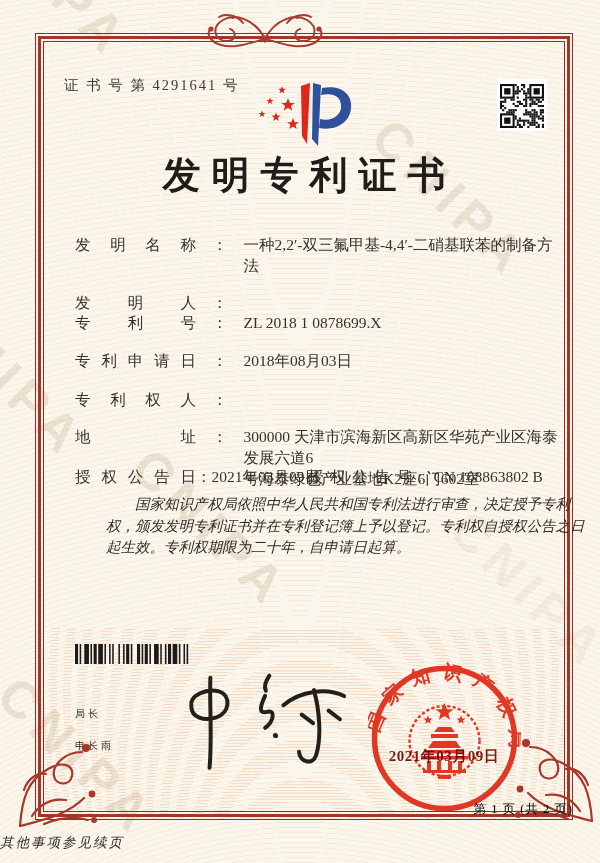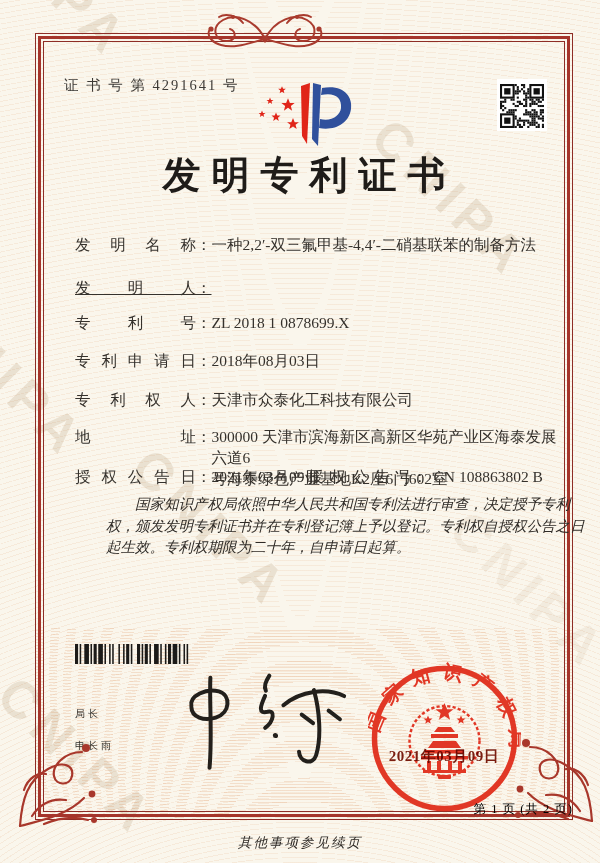--- a/index.html
+++ b/index.html
@@ -21,21 +21,21 @@
   .frame{position:absolute;left:35px;top:33px;right:27px;bottom:43px;border:1px solid #8e2d26;}
   .frame::before{content:"";position:absolute;inset:2px;border:3px solid #a5352b;}
   .frame::after{content:"";position:absolute;inset:7px;border:1px solid #8e2d26;}
 
   .cert-no{position:absolute;left:64px;top:76px;font-size:14.5px;letter-spacing:2px;color:#3d3a36;}
 
   .title{position:absolute;left:35px;right:27px;top:150px;text-align:center;
          font-size:38px;font-weight:bold;letter-spacing:11px;text-indent:11px;color:#1f1c19;}
 
   .row{position:absolute;left:75px;right:38px;display:flex;align-items:flex-start;
-       font-size:15.5px;color:#35312c;line-height:21px;}
+       font-size:15.5px;color:#35312c;line-height:21px;gap:16px;}
   .lbl{display:inline-block;width:121px;text-align:justify;text-align-last:justify;flex:0 0 121px;}
   .lbl5{display:inline-block;width:104px;text-align:justify;text-align-last:justify;flex:0 0 104px;}
   .colon{flex:0 0 auto;}
   .val{flex:1 1 auto;}
   .row2{position:absolute;display:flex;font-size:15.5px;color:#35312c;line-height:21px;}
 
   .paras{position:absolute;left:58px;width:492px;top:494px;color:#2f2b27;margin-left:48px;}
   .paras p{margin:0;font-size:14.5px;line-height:21.5px;text-indent:2em;font-style:italic;}
 
   .barcode{position:absolute;left:75px;top:644px;width:166px;height:20px;}
@@ -51,21 +51,21 @@
   .qr{position:absolute;left:497px;top:79px;width:50px;height:52px;background:#fff;padding:3px;box-sizing:border-box;}
 
   .logo{position:absolute;left:251px;top:82px;width:104px;height:66px;}
 
   .ornament-top{position:absolute;left:185px;top:5px;width:160px;height:48px;}
   .flourish-bl{position:absolute;left:14px;top:724px;width:92px;height:104px;}
   .flourish-br{position:absolute;left:506px;top:714px;width:92px;height:114px;transform:scaleX(-1);}
 
   .page-info{position:absolute;left:35px;right:27px;top:801px;text-align:right;
              font-size:12.5px;letter-spacing:1px;color:#000000;}
-  .continuation{position:absolute;left:0;right:0;top:834px;text-align:center;
+  .continuation{position:absolute;left:0;right:0;top:834px;text-align:left;
              font-size:13.5px;font-style:italic;letter-spacing:2px;color:#2f2b27;}
 </style>
 </head>
 <body>
 
 <div class="stage">
 
   <div class="waves"></div>
 
   <span class="wm" style="left:-48px;top:-52px;">CNIPA</span>
@@ -268,38 +268,37 @@
       </svg>
   </div>
 
   <div class="title">发明专利证书</div>
 
   <div class="row" style="top:234px;">
     <span class="lbl">发明名称</span>
       <span class="colon">：</span>
     <span class="val">一种2,2′-双三氟甲基-4,4′-二硝基联苯的制备方法</span>
   </div>
-  <div class="row" style="top:277px;text-decoration:underline;">
+  <div class="row" style="top:292px;">
     <span class="lbl">发明人</span>
       <span class="colon">：</span>
   </div>
   <div class="row" style="top:312px;">
     <span class="lbl">专利号</span>
       <span class="colon">：</span>
     <span class="val">ZL 2018 1 0878699.X</span>
   </div>
   <div class="row" style="top:350px;">
     <span class="lbl">专利申请日</span>
       <span class="colon">：</span>
     <span class="val">2018年08月03日</span>
   </div>
   <div class="row" style="top:389px;">
     <span class="lbl">专利权人</span>
       <span class="colon">：</span>
-    <span class="val">天津市众泰化工科技有限公司</span>
   </div>
   <div class="row" style="top:426px;">
     <span class="lbl">地址</span>
       <span class="colon">：</span>
     <span class="val">
         <span style="display:block;">300000 天津市滨海新区高新区华苑产业区海泰发展六道6</span>
         <span style="display:block;">号海泰绿色产业基地K2座6门602室</span>
       </span>
   </div>
   <div class="row2" style="left:75px;top:466px;align-items:flex-end;">

